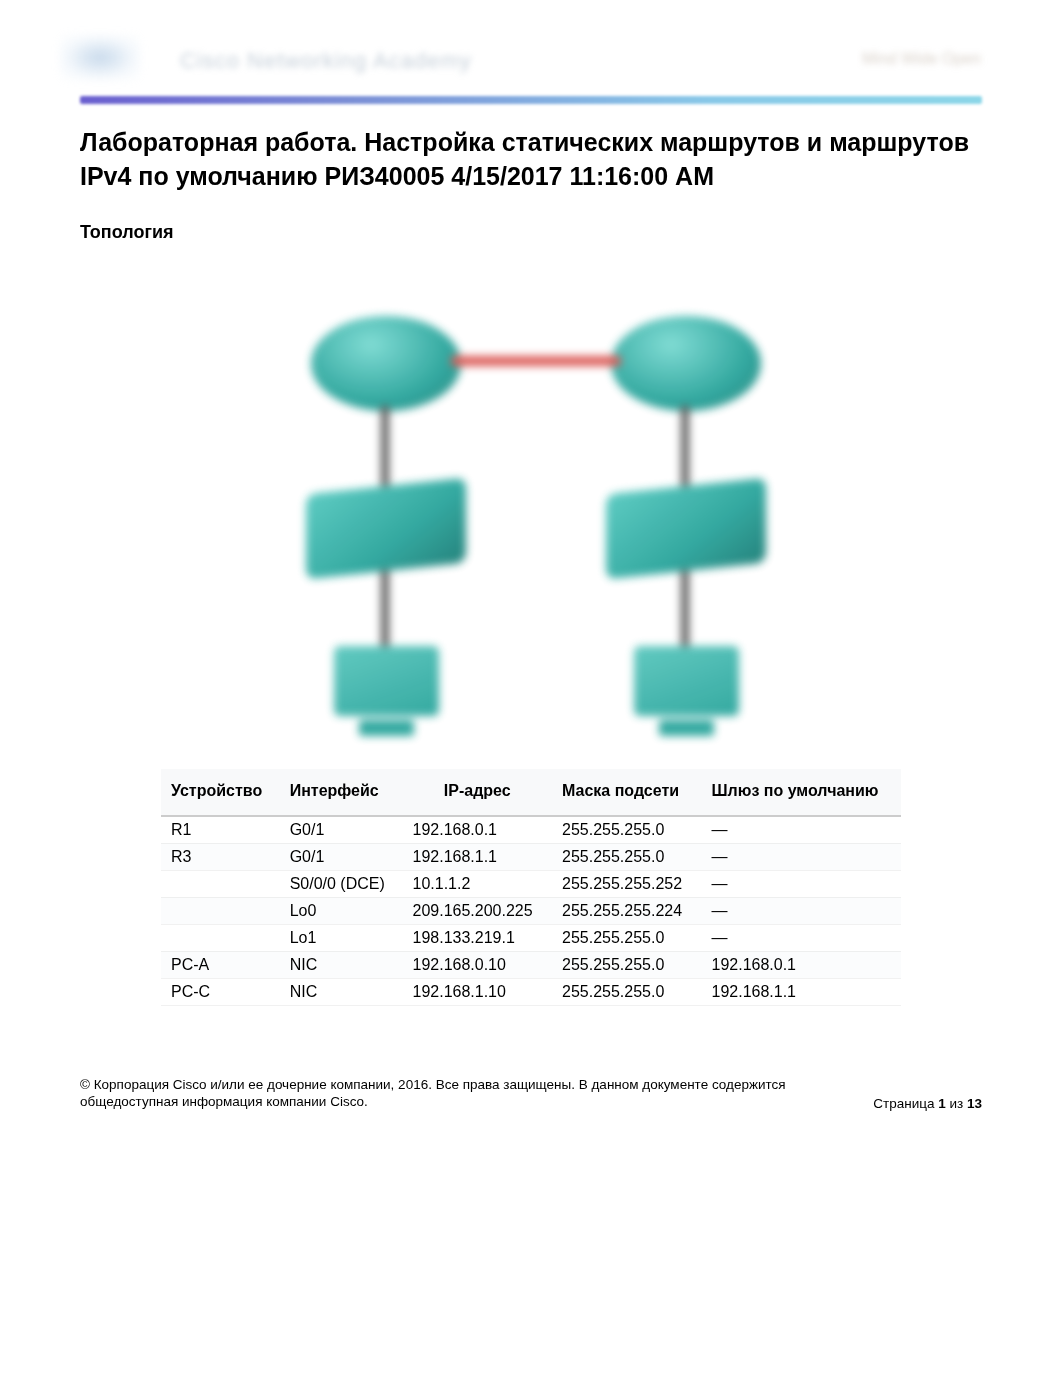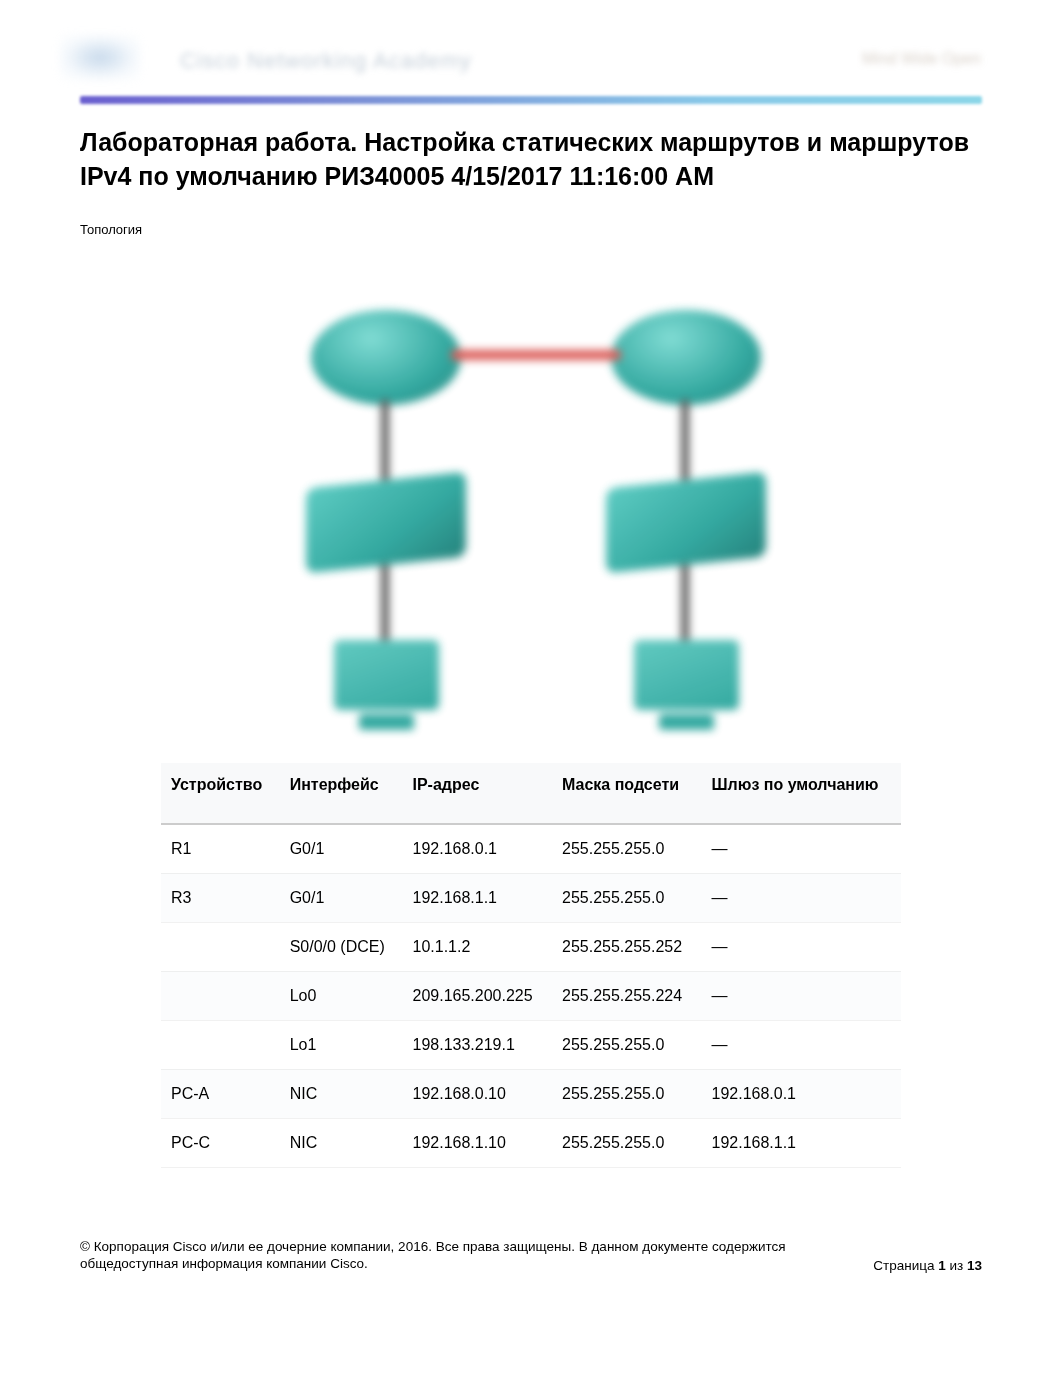--- a/index.html
+++ b/index.html
@@ -55,22 +55,22 @@
     filter: blur(1.5px);
     margin-bottom: 22px;
   }
   h1.doc-title {
     font-size: 25px;
     font-weight: bold;
     line-height: 1.35;
     margin: 0 0 28px 0;
   }
   h2.section {
-    font-size: 13px;
-    font-weight: normal;
+    font-size: 18px;
+    font-weight: bold;
     margin: 0 0 18px 0;
   }
   .topology-wrap {
     display: flex;
     justify-content: center;
     margin-bottom: 28px;
   }
   .topology {
     width: 560px;
     height: 480px;
@@ -140,29 +140,29 @@
 
   table.addr {
     width: 740px;
     margin: 0 auto 20px auto;
     border-collapse: collapse;
     font-size: 16px;
   }
   table.addr thead th {
     text-align: left;
     font-weight: bold;
-    padding: 12px 10px 28px 10px;
+    padding: 12px 10px 14px 10px;
     border-bottom: 2px solid #ccc;
     background: rgba(235,238,242,0.35);
     vertical-align: bottom;
     line-height: 1.25;
   }
-  table.addr thead th.center { text-align: left; }
+  table.addr thead th.center { text-align: center; }
   table.addr tbody td {
-    padding: 15px 10px;
+    padding: 4px 10px;
     border-bottom: 1px solid rgba(200,200,200,0.25);
     vertical-align: top;
   }
   table.addr tbody tr:nth-child(even) td {
     background: rgba(240,242,246,0.25);
   }
   .footer {
     margin-top: 70px;
     font-size: 13.5px;
     color: #000;

